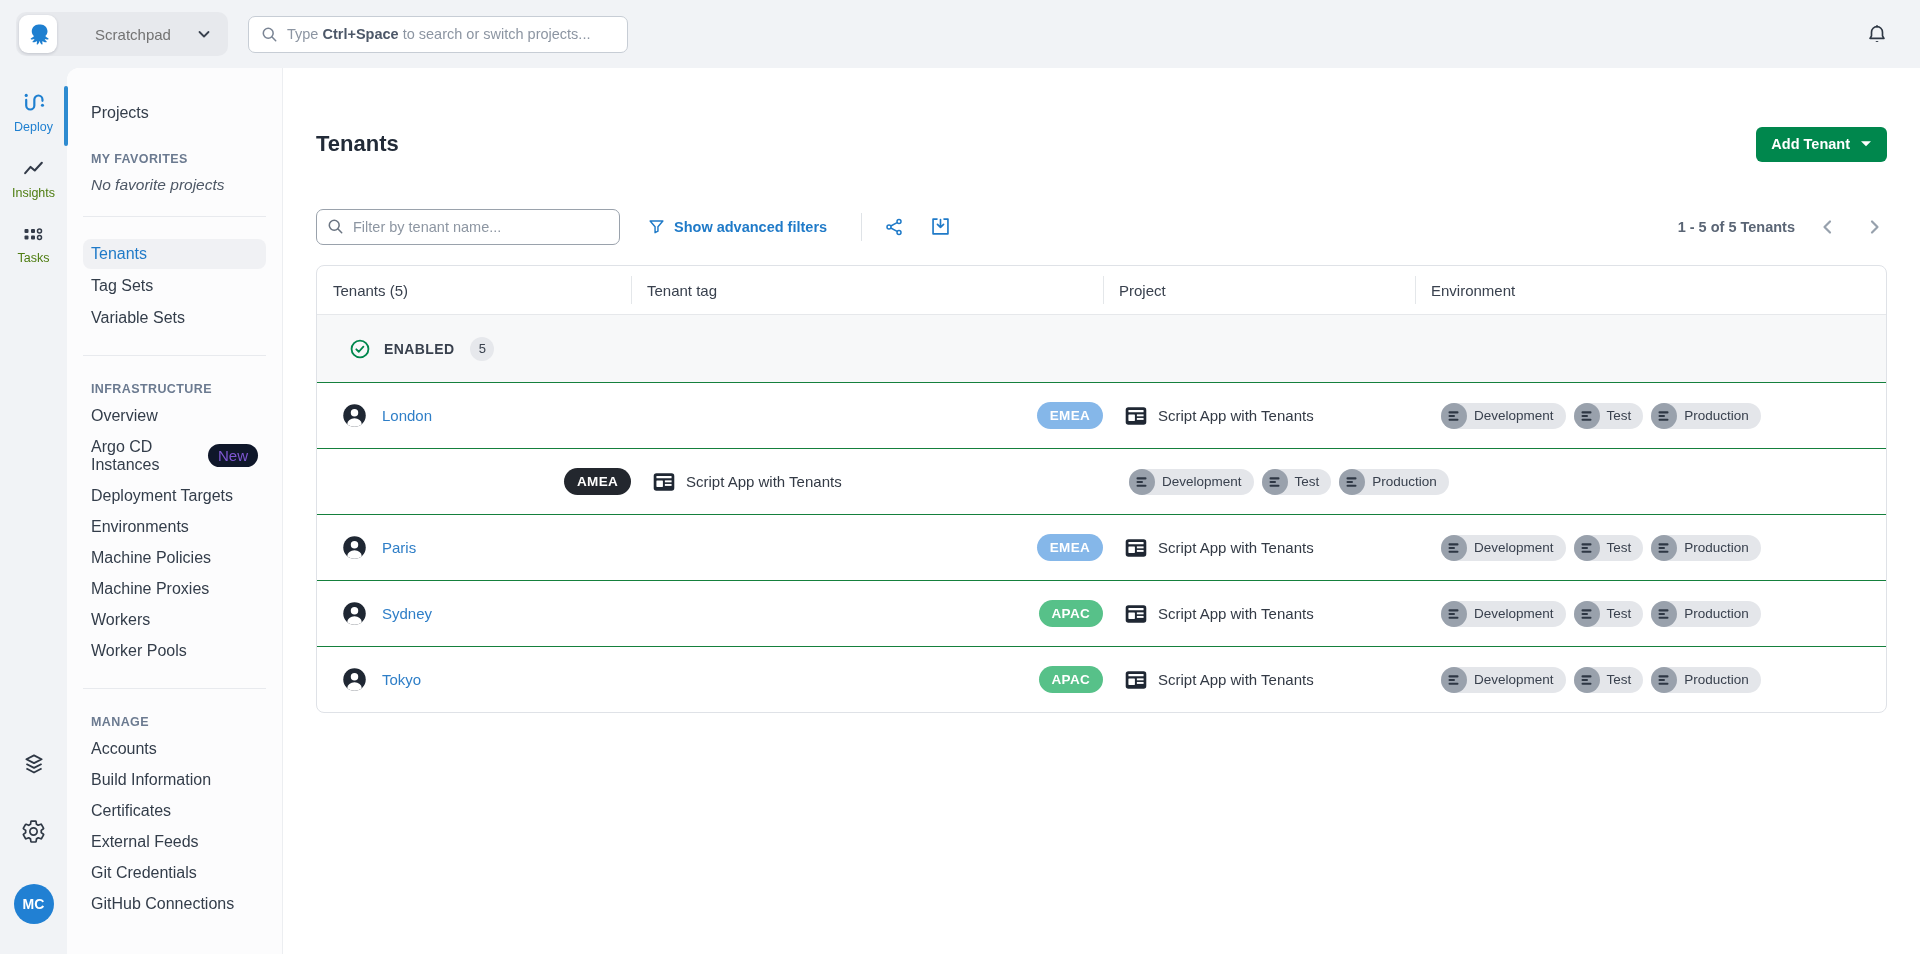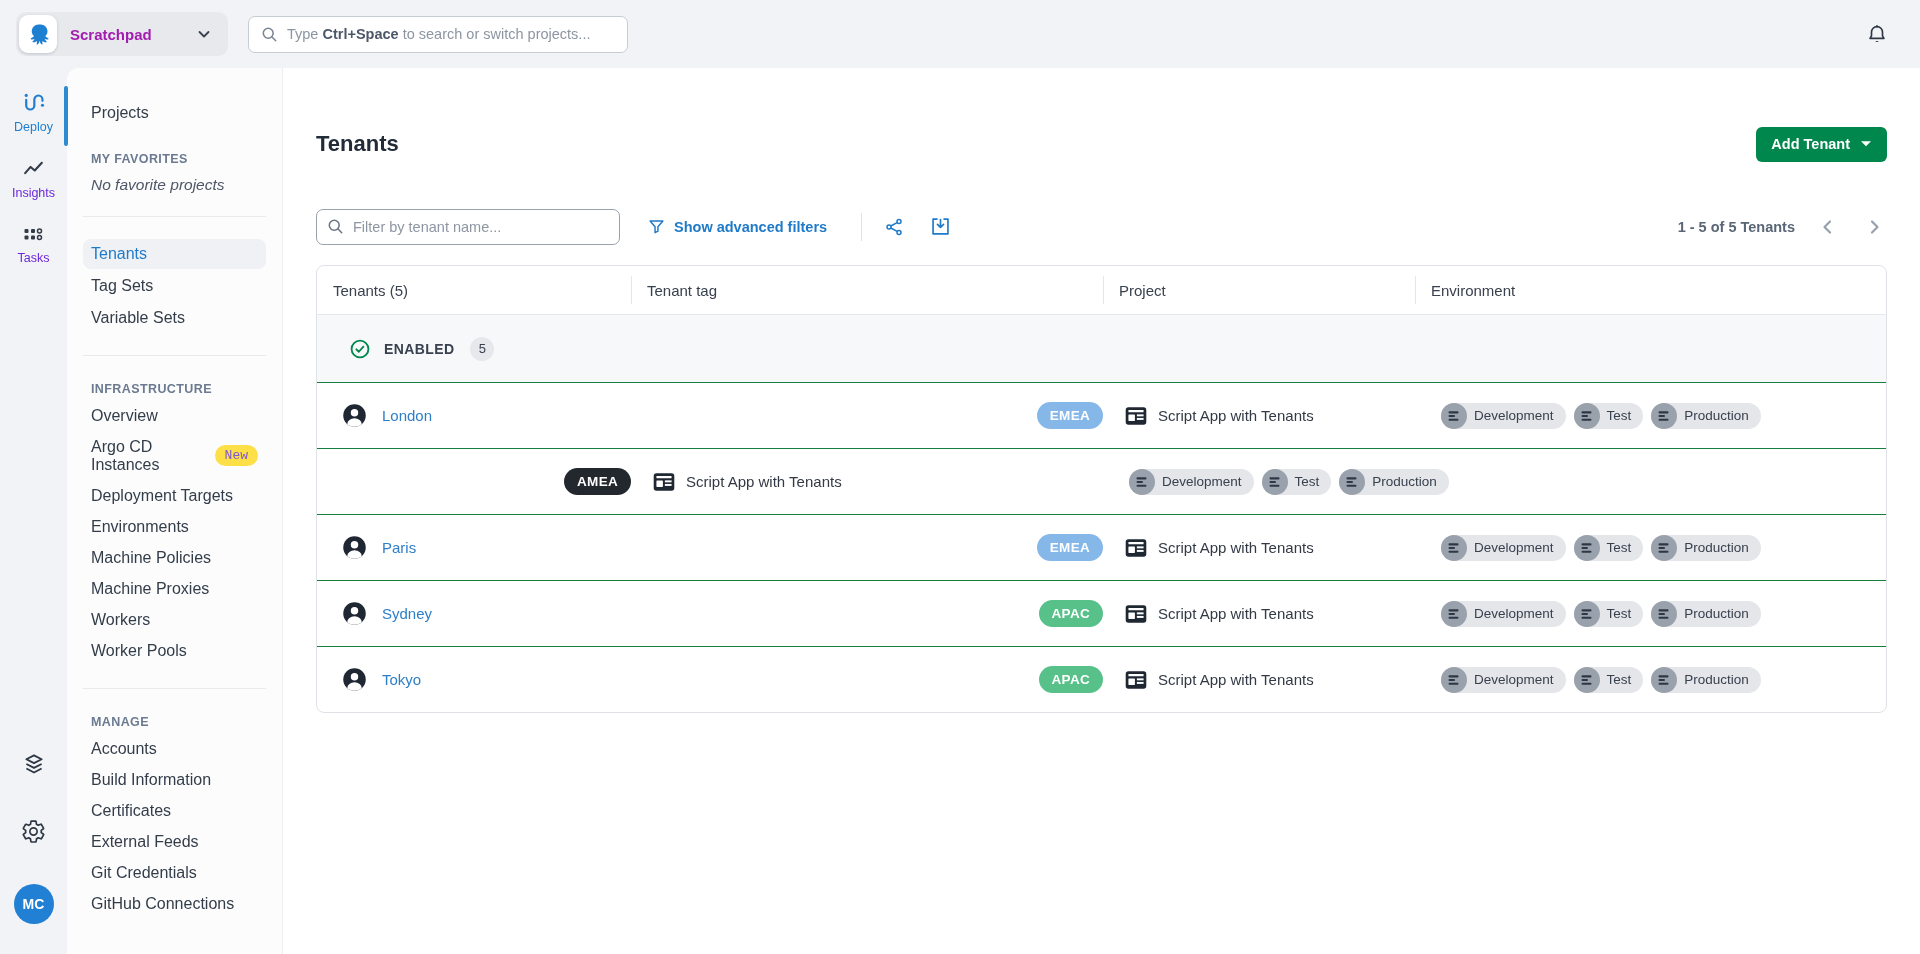--- a/index.html
+++ b/index.html
@@ -4,30 +4,30 @@
 <style>
   * { margin:0; padding:0; box-sizing:border-box; }
   html,body { width:1920px; height:954px; overflow:hidden; }
   body { background:#f1f3f6; font-family:"Liberation Sans","DejaVu Sans",sans-serif; color:#333d4a; }
   .app { position:relative; width:1920px; height:954px; }
 
   
   .topbar { position:absolute; top:0; left:0; right:0; height:68px; display:flex; align-items:center; padding:0 26px 0 16px; }
   .brand-pill { display:flex; align-items:center; height:44px; background:#e7e9ed; border-radius:10px; padding:3px 16px 3px 3px; width:212px; cursor:pointer; }
   .logo-tile { width:38px; height:38px; background:#fff; border-radius:9px; display:flex; align-items:center; justify-content:center; box-shadow:0 1px 3px rgba(20,30,50,.18); }
-  .brand-label { font-size:15px; font-weight:700; color:#a21caf; margin-left:13px; flex:1; }
+  .brand-label { font-size:15px; font-weight:400; color:#737373; margin-left:13px; flex:1;text-align:center; }
   .globalsearch { position:relative; margin-left:20px; width:380px; height:37px; background:#fff; border:1px solid #c7cdd5; border-radius:7px; display:flex; align-items:center; padding:0 12px; cursor:text; }
   .globalsearch .ph { font-size:14.5px; color:#8c95a2; margin-left:9px; white-space:nowrap; }
   .globalsearch .ph b { color:#4c5768; font-weight:700;margin-top:24px; }
   .topbar-spacer { flex:1; }
 
   
   .rail { position:absolute; left:0; top:68px; bottom:0; width:67px; display:flex; flex-direction:column; align-items:center; padding-top:22px; }
   .rail-item { display:flex; flex-direction:column; align-items:center; gap:5px; margin-bottom:22px; cursor:pointer; }
-  .rail-item .lbl { font-size:12.5px; color:#6d28d9; }
+  .rail-item .lbl { font-size:12.5px; color:#4d7c0f; }
   .rail-item.active .lbl { color:#1e7fd0; }
   .rail-bottom { margin-top:auto; display:flex; flex-direction:column; align-items:center; padding-bottom:30px; }
   .rail-bottom .ricon { margin-top:0; cursor:pointer; }
   .rail-bottom .gap1 { height:38px; }
   .rail-bottom .gap2 { height:36px; }
   .avatar { width:40px; height:40px; border-radius:50%; background:#2180d3; color:#fff; display:flex; align-items:center; justify-content:center; font-size:14px; font-weight:700; cursor:pointer; }
   .active-bar { position:absolute; left:64px; top:86px; width:4px; height:60px; border-radius:3px; background:#2e8bd0; z-index:5; }
 
   
   .panel { position:absolute; left:67px; top:68px; right:0; bottom:0; background:#fff; border-top-left-radius:12px; display:flex; overflow:hidden; }
@@ -35,21 +35,21 @@
   
   .sidebar { width:216px; flex:0 0 216px; background:#fcfcfd; border-right:1px solid #eceef1; border-top-left-radius:12px; padding-top:32px; overflow:hidden; }
   .side-link { display:block; padding:4px 24px; font-size:16px; color:#333d4a; cursor:pointer; }
   .side-heading { margin:26px 24px 4px; font-size:12.5px; font-weight:700; letter-spacing:.4px; color:#6b7a90; }
   .side-empty { margin:10px 24px; font-size:15.5px; font-style:italic; color:#4e5866; }
   .side-divider { height:1px; background:#e8eaee; margin:22px 16px; }
   .side-group { margin:0 16px; }
   .side-item { display:flex; align-items:center; border-radius:8px; padding:6px 8px; margin-bottom:2px; font-size:16px; color:#333d4a; cursor:pointer; }
   .side-item.selected { background:#f0f1f4; color:#1f7ac8; }
   .side-list .side-item { margin:0; padding:6.5px 8px; }
-  .badge-new { margin-left:8px; background:#fde047; color:#7e57d2; font-size:13px; padding:3px 10px; border-radius:12px;font-family:Liberation Mono, monospace; }
+  .badge-new { margin-left:8px; background:#0f172a; color:#7e57d2; font-size:15px; padding:3px 10px; border-radius:12px; }
 
   
   .main { flex:1; padding:0 33px; position:relative; }
   .main-header { display:flex; justify-content:space-between; align-items:center; margin-top:58px; height:36px; }
   .page-title { font-size:22px; font-weight:800; color:#222b38; }
   .btn-green { display:flex; align-items:center; gap:10px; height:35px; padding:0 15px; background:#00874d; border:none; border-radius:6px; color:#fff; font-size:14.5px; font-weight:700; font-family:inherit; cursor:pointer; }
 
   .toolbar { display:flex; align-items:center; margin-top:46px; height:37px; }
   .filter-box { position:relative; width:304px; height:36px; }
   .filter-box input { width:100%; height:100%; border:1px solid #9aa2ac; border-radius:7px; padding:0 12px 0 36px; font-size:14.5px; font-family:inherit; color:#333d4a; background:#fff; outline:none; }

